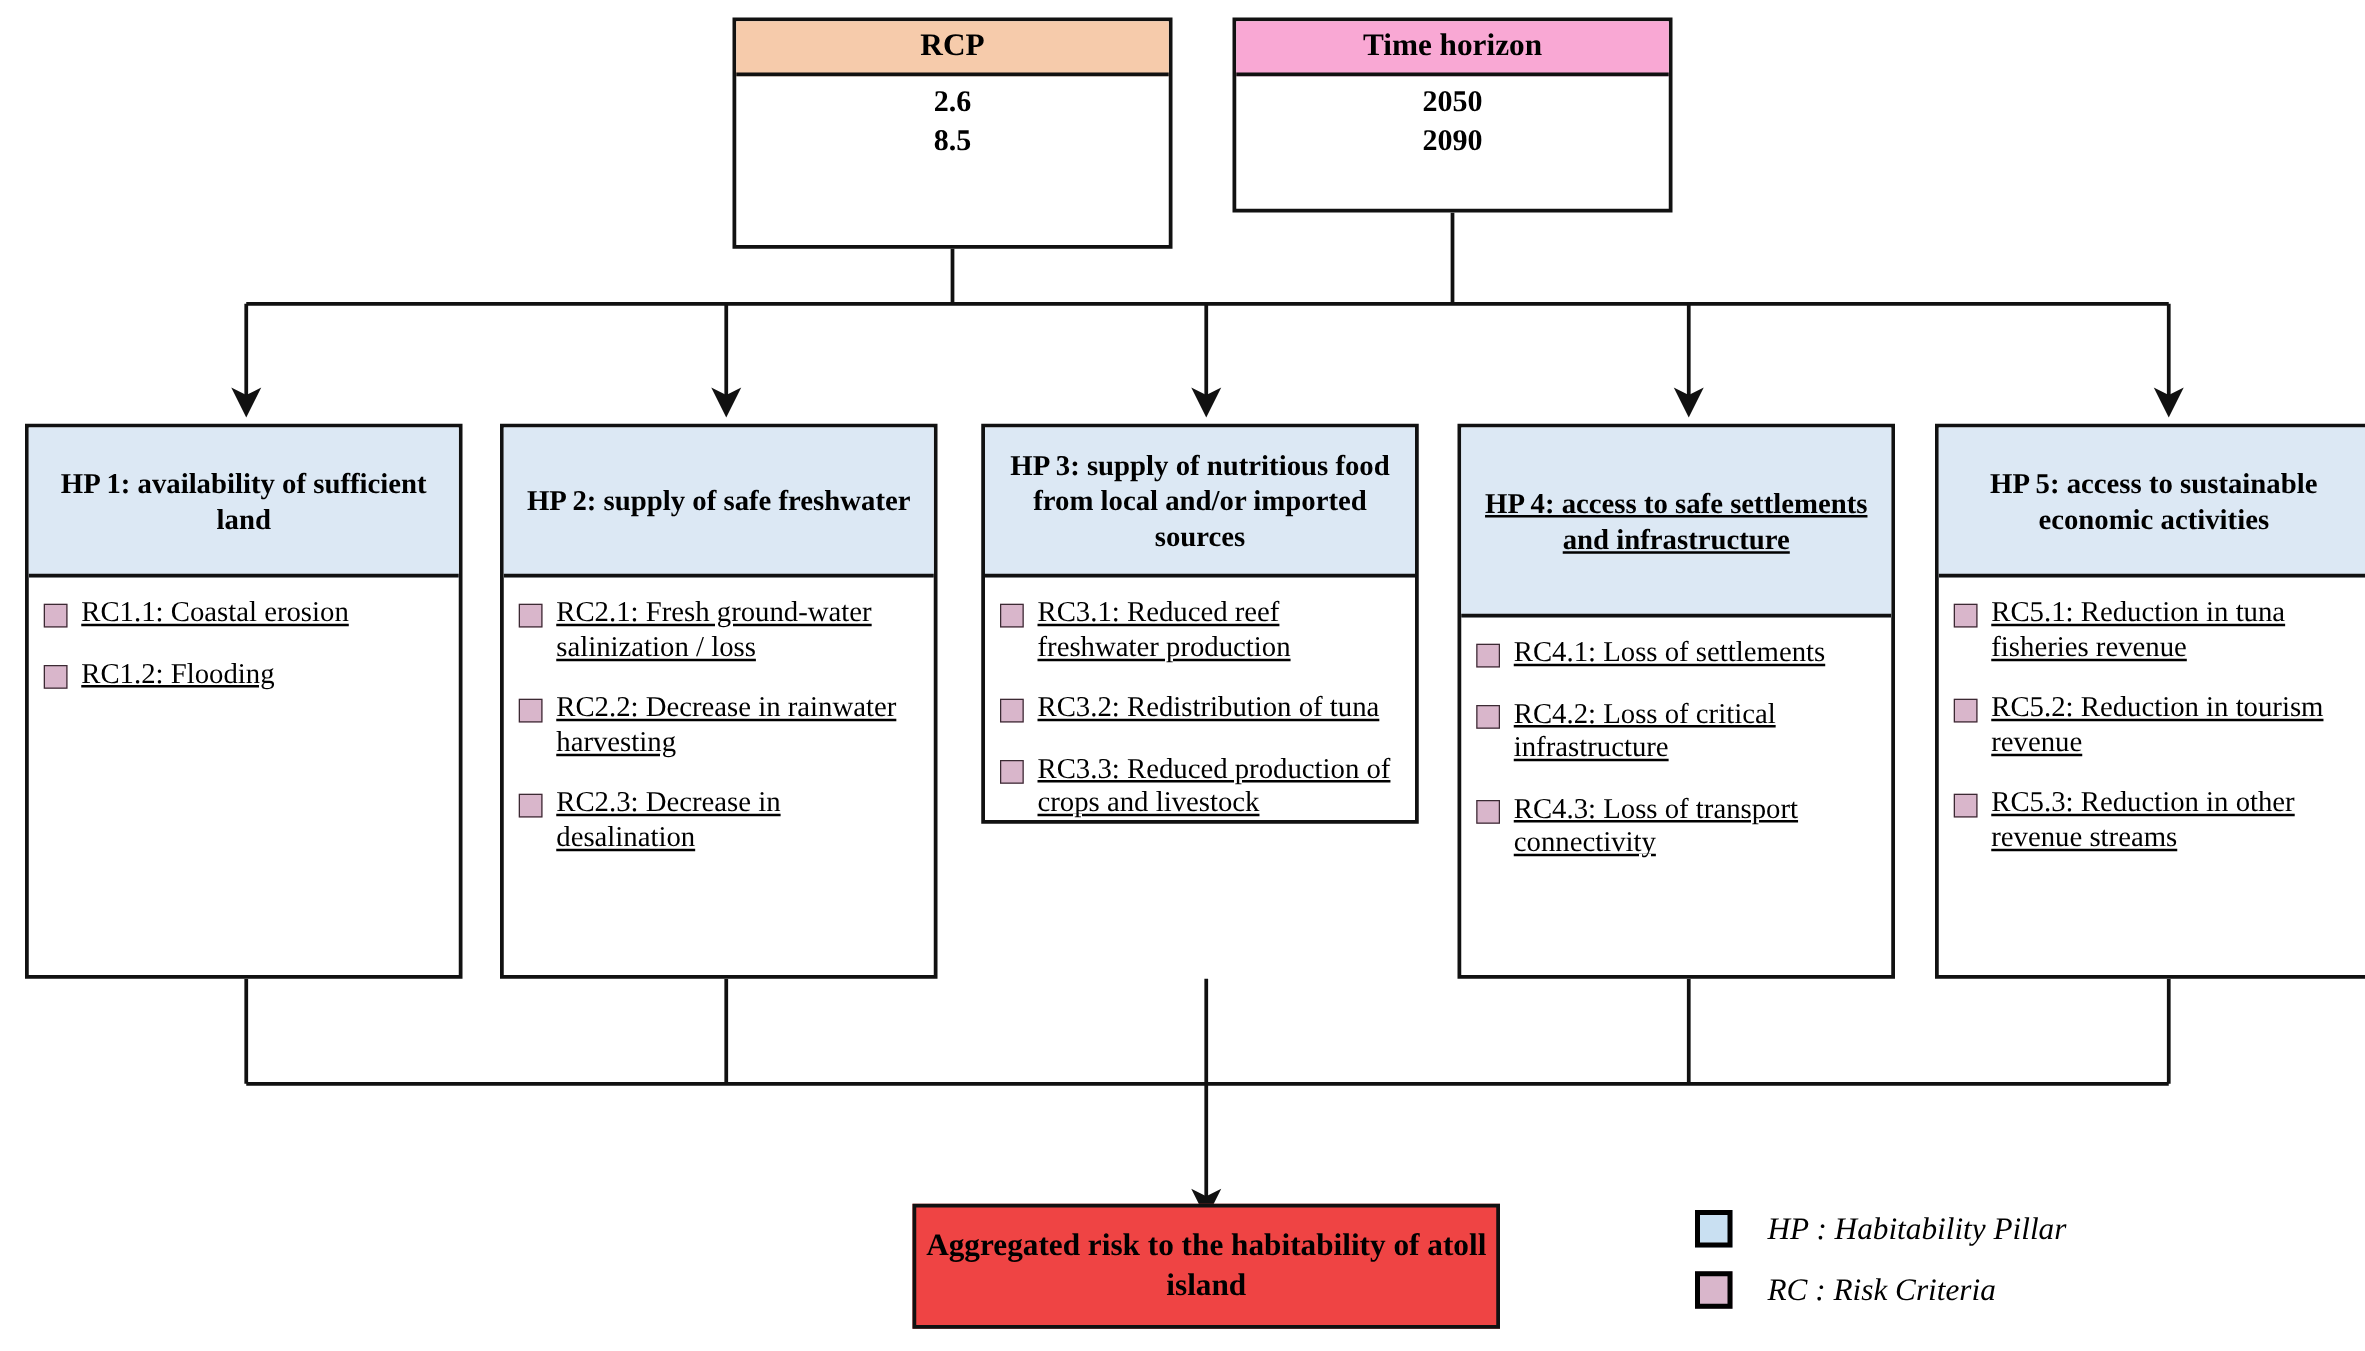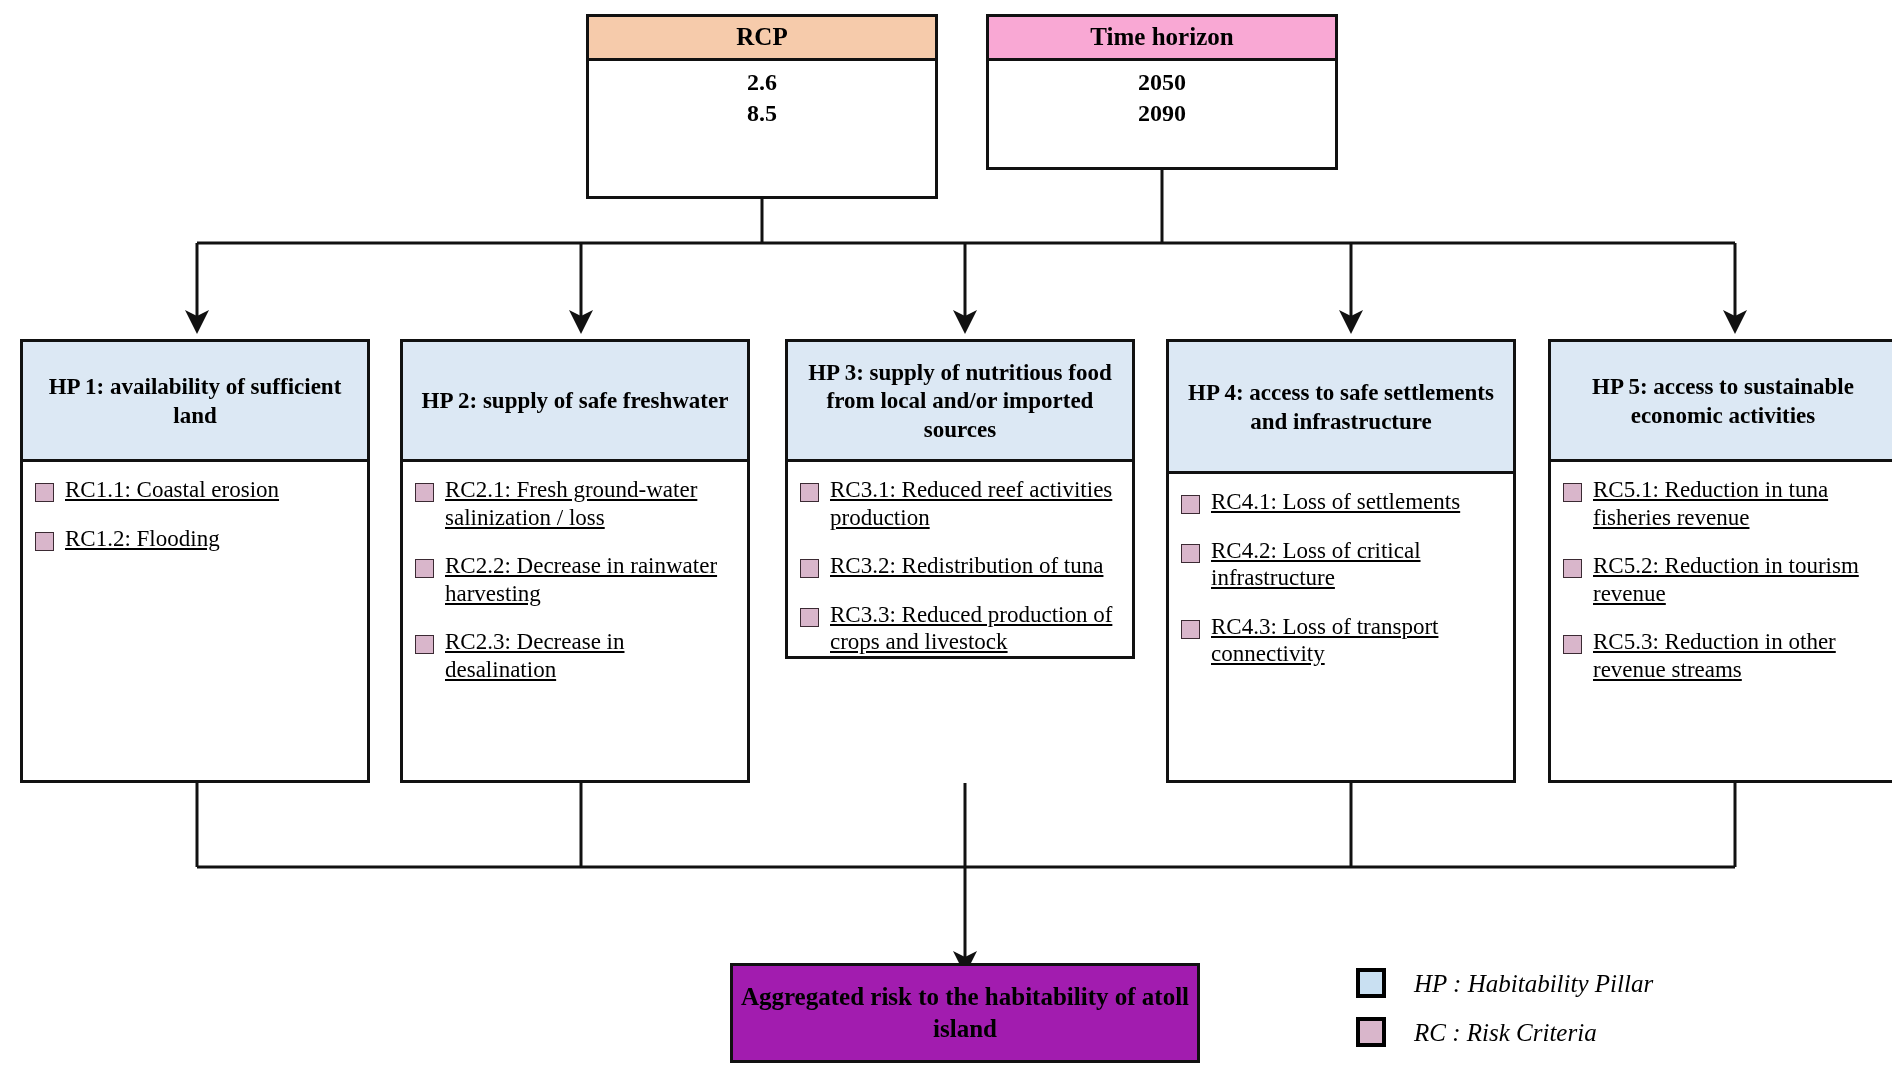--- a/index.html
+++ b/index.html
@@ -82,21 +82,21 @@
   }
   .rc-text{
     font-size:23px;
     line-height:1.20;
   }
 
   
   .aggregate{
     position:absolute;
     border:3px solid #111;
-    background:#a21caf;
+    background:#ef4444;
     box-sizing:border-box;
     display:flex;
     align-items:center;
     justify-content:center;
     text-align:center;
     font-weight:bold;
     font-size:25px;
     line-height:1.28;
     padding:0 6px;
   }
@@ -199,35 +199,35 @@
         <span class="rc-text">RC2.3: Decrease in desalination</span>
       </div>
     </div>
   </div>
 
   <div class="pillar" style="left:785px;top:339px;width:350px;height:320px;">
     <div class="p-head" style="height:120px;">HP 3: supply of nutritious food from local and/or imported sources</div>
     <div class="p-body">
       <div class="rc-item">
         <span class="rc-swatch"></span>
-        <span class="rc-text">RC3.1: Reduced reef activities production</span>
+        <span class="rc-text">RC3.1: Reduced reef freshwater production</span>
       </div>
       <div class="rc-item">
         <span class="rc-swatch"></span>
         <span class="rc-text">RC3.2: Redistribution of tuna</span>
       </div>
       <div class="rc-item">
         <span class="rc-swatch"></span>
         <span class="rc-text">RC3.3: Reduced production of crops and livestock</span>
       </div>
     </div>
   </div>
 
   <div class="pillar" style="left:1166px;top:339px;width:350px;height:444px;">
-    <div class="p-head" style="height:132px;">HP 4: access to safe settlements and infrastructure</div>
+    <div class="p-head" style="height:152px;text-decoration:underline;">HP 4: access to safe settlements and infrastructure</div>
     <div class="p-body">
       <div class="rc-item">
         <span class="rc-swatch"></span>
         <span class="rc-text">RC4.1: Loss of settlements</span>
       </div>
       <div class="rc-item">
         <span class="rc-swatch"></span>
         <span class="rc-text">RC4.2: Loss of critical infrastructure</span>
       </div>
       <div class="rc-item">

